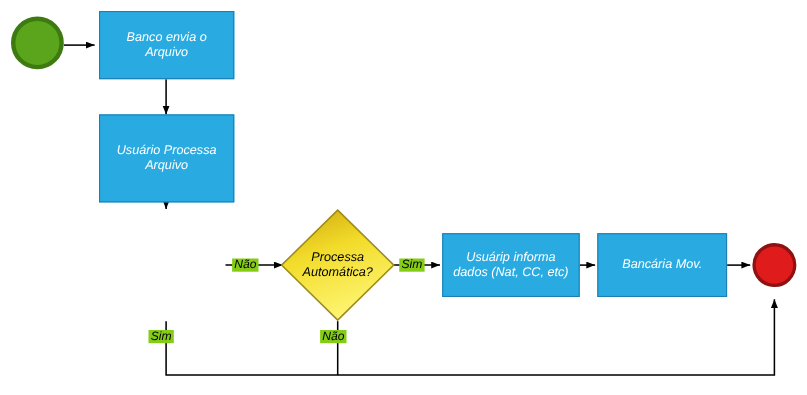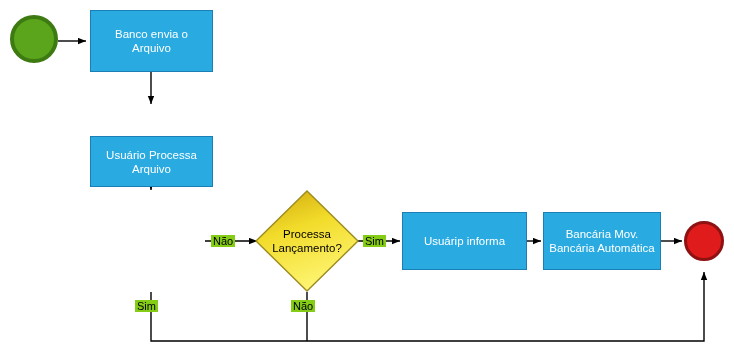--- a/index.html
+++ b/index.html
@@ -9,20 +9,21 @@
   }
   body {
     font-family: "Liberation Sans", sans-serif;
   }
   #canvas {
     position: relative;
     width: 734px;
     height: 359px;
     background: #ffffff;
     overflow: hidden;
+    font-style: italic;
   }
   #edges {
     position: absolute;
     left: 0;
     top: 0;
     width: 734px;
     height: 359px;
   }
   .node {
     position: absolute;
@@ -115,48 +116,48 @@
 
   <div class="node terminator start-node" style="left:10px; top:15px; width:48px; height:48px;"></div>
 
   <div class="node process" style="left:90px; top:10px; width:123px; height:62px;">
     <div>
       <span>Banco envia o</span>
       <span>Arquivo</span>
     </div>
   </div>
 
-  <div class="node process" style="left:90px; top:104px; width:123px; height:51px;margin-top:32px;">
+  <div class="node process" style="left:90px; top:104px; width:123px; height:80px;">
     <div>
       <span>Usuário Processa</span>
       <span>Arquivo</span>
     </div>
   </div>
 
 
   <div class="decision-wrap" style="left:255px; top:190px; width:104px; height:102px;">
     <svg class="decision-shape" viewBox="0 0 104 102" preserveAspectRatio="none">
       <polygon points="52,1 103,51 52,101 1,51" fill="url(#diamondGrad)" stroke="#9c8b1e" stroke-width="1.4"></polygon>
     </svg>
     <div class="decision-label" style="width:100%;">
       <span>Processa</span>
-      <span>Lançamento?</span>
+      <span>Automática?</span>
     </div>
   </div>
 
   <div class="node process" style="left:402px; top:212px; width:125px; height:58px;">
     <div>
       <span>Usuárip informa</span>
+      <span>dados (Nat, CC, etc)</span>
     </div>
   </div>
 
   <div class="node process" style="left:543px; top:212px; width:118px; height:58px;">
     <div>
       <span>Bancária Mov.</span>
-      <span>Bancária Automática</span>
     </div>
   </div>
 
   <div class="node terminator end-node" style="left:684px; top:221px; width:40px; height:40px;"></div>
 
   <div class="edge-label" style="left:211px; top:235px;">Não</div>
 
   <div class="edge-label" style="left:363px; top:235px;">Sim</div>
 
   <div class="edge-label" style="left:135px; top:300px;">Sim</div>

